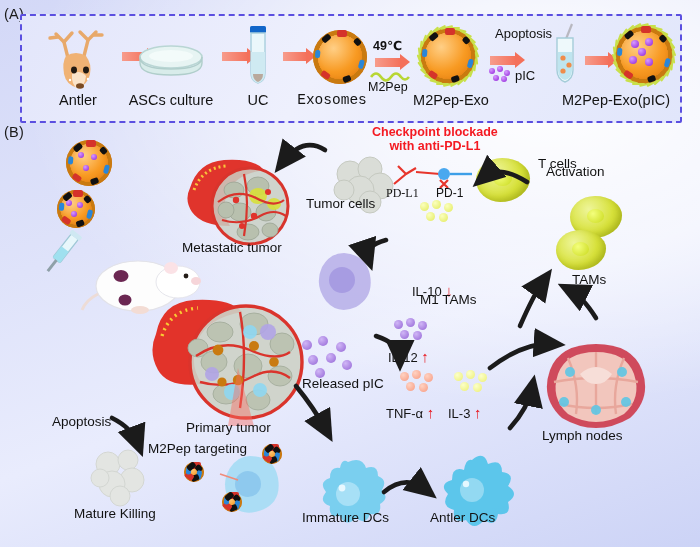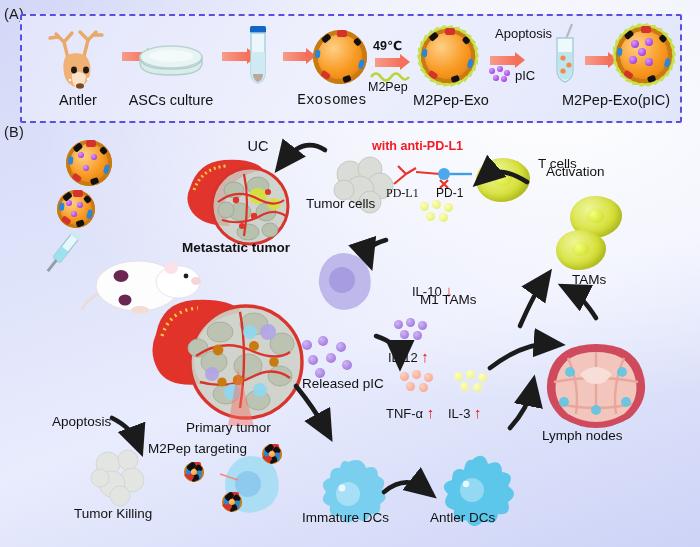--- a/index.html
+++ b/index.html
@@ -136,21 +136,21 @@
   </svg>
   <div class="a-label" style="left:128px;top:92px;width:86px;">ASCs culture</div>
   <div class="arrowA" style="left:222px;top:52px;width:26px;"></div>
 
   <svg style="position:absolute;left:243px;top:24px;width:30px;height:66px" viewBox="0 0 30 66">
     <rect x="7" y="2" width="16" height="7" rx="1.6" fill="#1266c9"></rect>
     <path d="M8 9 h14 v40 q0 8 -7 10 q-7 -2 -7 -10z" fill="#eaf7fb" stroke="#a9cfdd" stroke-width="1.4"></path>
     <path d="M8 28 h14 v21 q0 8 -7 10 q-7 -2 -7 -10z" fill="#cfeaf2"></path>
     <path d="M10 50 h10 q0 6 -5 8 q-5 -2 -5 -8z" fill="#b9a99c"></path>
   </svg>
-  <div class="a-label" style="left:236px;top:92px;width:44px;margin-top:46px;">UC</div>
+  <div class="a-label" style="left:236px;top:92px;width:44px;">UC</div>
   <div class="arrowA" style="left:283px;top:52px;width:24px;"></div>
 
   <div class="exo" id="exo1" style="left:313px;top:30px;width:54px;height:54px;">
     <div class="exo-core"></div>
     <div class="exo-ring"></div>
   <div style="position: absolute; left: 50%; top: 50%; width: 7px; height: 10px; background: rgb(213, 51, 42); border-radius: 2px; transform-origin: 0px 0px; transform: rotate(-90deg) translate(20px, -3px);"></div>
       <div style="position: absolute; left: 50%; top: 50%; width: 6px; height: 7px; background: rgb(17, 17, 17); border-radius: 2px; transform-origin: 0px 0px; transform: rotate(-42deg) translate(20px, -3px);"></div>
       <div style="position: absolute; left: 50%; top: 50%; width: 5px; height: 9px; background: rgb(42, 134, 216); border-radius: 2px; transform-origin: 0px 0px; transform: rotate(15deg) translate(20px, -3px);"></div>
       <div style="position: absolute; left: 50%; top: 50%; width: 6px; height: 8px; background: rgb(17, 17, 17); border-radius: 2px; transform-origin: 0px 0px; transform: rotate(70deg) translate(20px, -3px);"></div>
       <div style="position: absolute; left: 50%; top: 50%; width: 6px; height: 9px; background: rgb(213, 51, 42); border-radius: 2px; transform-origin: 0px 0px; transform: rotate(125deg) translate(20px, -3px);"></div>
@@ -345,36 +345,36 @@
         <path d="M44 66 q20 6 38 -4 q14 -8 26 0"></path>
       <path d="M66 20 q6 28 0 62"></path>
     </g>
     <g fill="#e0342c">
         <circle cx="58" cy="46" r="3.2"></circle>
         <circle cx="76" cy="62" r="3.2"></circle>
         <circle cx="90" cy="38" r="3"></circle>
         <circle cx="64" cy="72" r="3"></circle>
       </g>
   </svg>
-  <div class="b-label" style="left:182px;top:240px;font-weight:bold;">Metastatic tumor</div>
+  <div class="b-label" style="left:182px;top:240px;">Metastatic tumor</div>
 
   <svg style="position:absolute;left:328px;top:152px;width:70px;height:62px" viewBox="0 0 70 62">
     <g fill="#d9dcd6" stroke="#c3c7bd" stroke-width="1" opacity=".95">
       <circle cx="22" cy="22" r="13"></circle>
         <circle cx="42" cy="17" r="12"></circle>
         <circle cx="52" cy="34" r="13"></circle>
       <circle cx="32" cy="38" r="14"></circle>
         <circle cx="16" cy="38" r="10"></circle>
         <circle cx="42" cy="50" r="11"></circle>
     </g>
   </svg>
   <div class="b-label" style="left:306px;top:196px;">Tumor cells</div>
 
   <div class="checkpoint" style="left:372px;top:126px;">
-    <br>
+    <span>Checkpoint blockade</span><br>
     <span>with anti-PD-L1</span>
   </div>
 
   <svg style="position:absolute;left:392px;top:162px;width:100px;height:30px" viewBox="0 0 100 30">
     <path d="M2 22 L14 12 M14 12 L6 4 M14 12 L24 6" stroke="#e7352c" stroke-width="2.2" fill="none"></path>
     <line x1="24" y1="10" x2="48" y2="12" stroke="#e7352c" stroke-width="2"></line>
     <circle cx="52" cy="12" r="6" fill="#4aa8ef"></circle>
     <line x1="58" y1="12" x2="80" y2="12" stroke="#3d9fe8" stroke-width="2.4"></line>
     <path d="M48 18 l8 8 M56 18 l-8 8" stroke="#e7352c" stroke-width="2.2"></path>
   </svg>
@@ -516,21 +516,21 @@
   <svg style="position:absolute;left:84px;top:444px;width:70px;height:64px" viewBox="0 0 70 64">
     <g fill="#e3e5e0" stroke="#d2d5cf" stroke-width="1" opacity=".92">
       <circle cx="24" cy="20" r="12"></circle>
         <circle cx="44" cy="16" r="10"></circle>
         <circle cx="48" cy="36" r="12"></circle>
       <circle cx="28" cy="40" r="13"></circle>
         <circle cx="16" cy="34" r="9"></circle>
         <circle cx="36" cy="52" r="10"></circle>
     </g>
   </svg>
-  <div class="b-label" style="left:74px;top:506px;">Tumor Killing</div>
+  <div class="b-label" style="left:74px;top:506px;">Mature Killing</div>
 
   <svg style="position:absolute;left:306px;top:456px;width:86px;height:72px" viewBox="0 0 86 72">
     <path d="M42 6 q14 -6 18 6 q12 -4 12 8 q10 4 4 14 q8 8 -2 14 q2 12 -10 10 q-4 12 -14 4 q-10 10 -16 -2 q-12 2 -10 -10 q-12 -4 -4 -14 q-8 -10 4 -14 q0 -12 10 -10 q2 -10 8 -6z" fill="#74cdee" opacity=".95"></path>
     <circle cx="42" cy="38" r="12" fill="#a7e0f6"></circle>
     <circle cx="36" cy="32" r="3.4" fill="#e8f8ff"></circle>
   </svg>
   <div class="b-label" style="left:302px;top:510px;">Immature DCs</div>
 
   <svg style="position:absolute;left:426px;top:450px;width:92px;height:76px" viewBox="0 0 92 76">
     <path d="M46 10 q12 -10 16 4 q14 -6 14 8 q14 2 6 14 q12 8 0 16 q4 14 -10 12 q-2 14 -14 6 q-10 12 -18 0 q-14 4 -12 -10 q-14 -4 -6 -16 q-10 -10 4 -14 q0 -14 12 -10 q2 -12 8 -10z" fill="#55c4ea" opacity=".95"></path>

